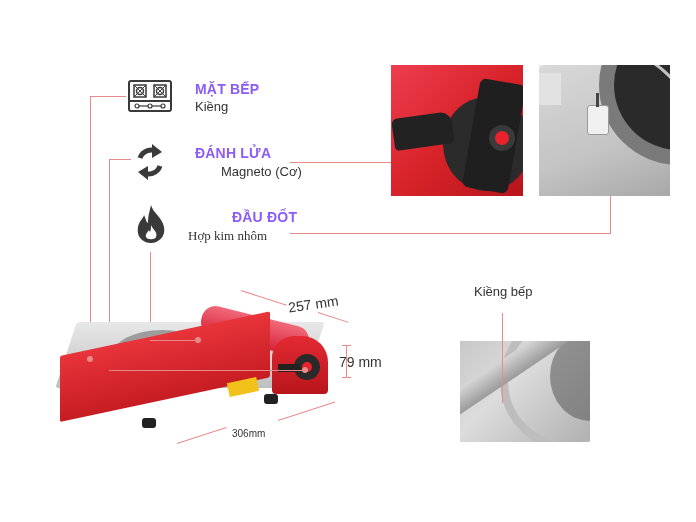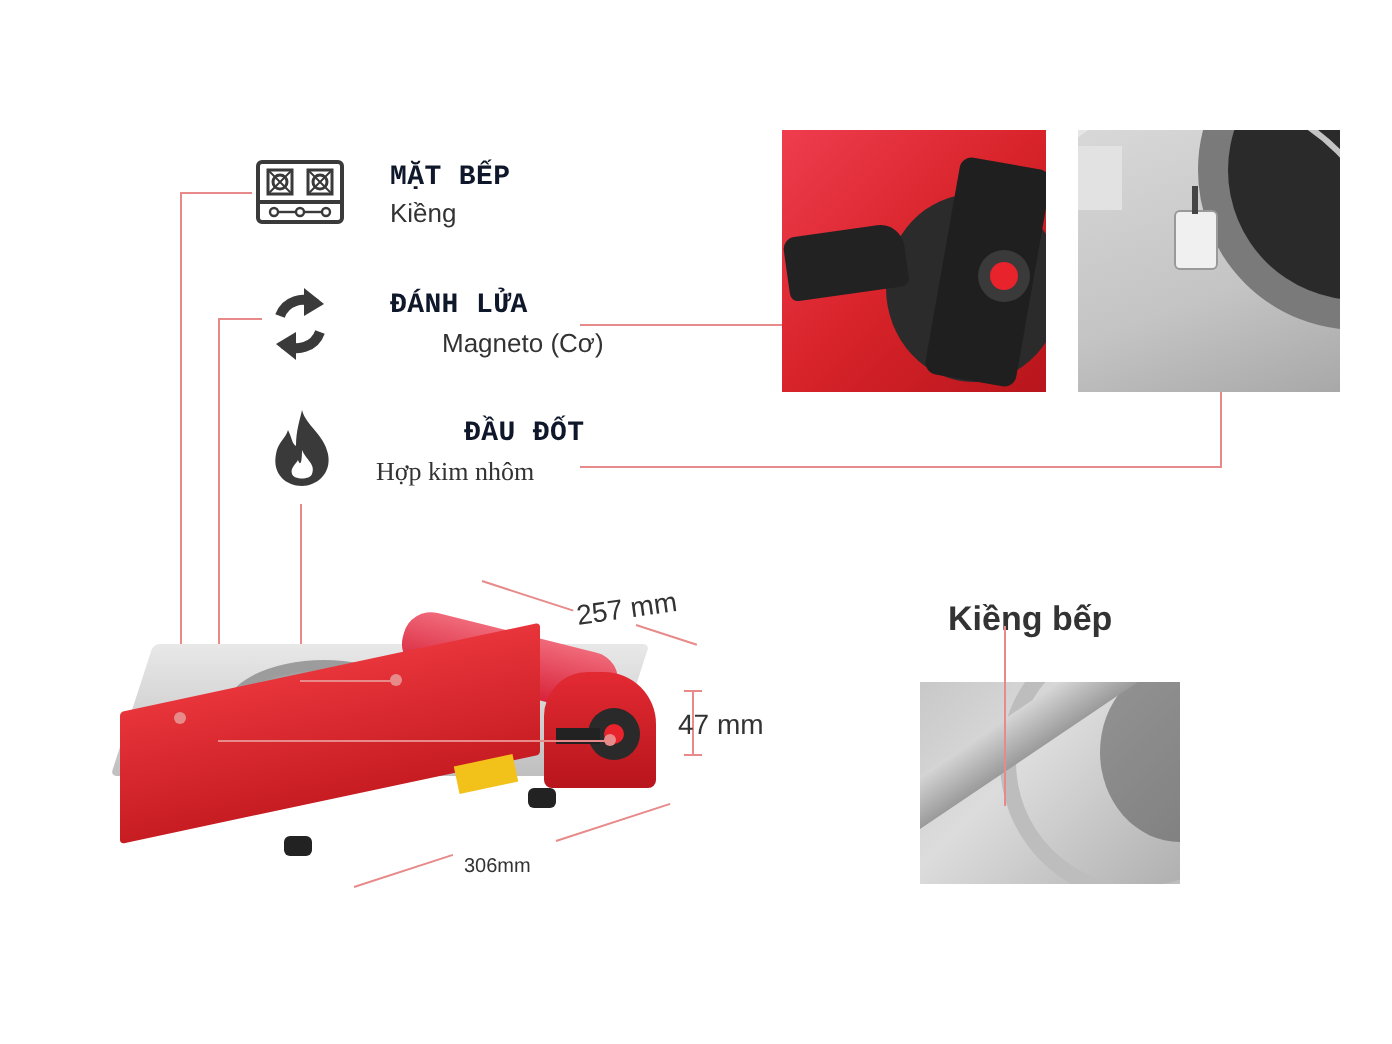--- a/index.html
+++ b/index.html
@@ -1,20 +1,20 @@
 <!DOCTYPE html>
 <html><head>
 <meta charset="utf-8">
 <style>
   * { margin:0; padding:0; box-sizing:border-box; }
   body { width:696px; height:522px; background:#ffffff; position:relative; overflow:hidden;
          font-family:"Liberation Sans", sans-serif; color:#333; }
   .abs { position:absolute; }
   .line { position:absolute; background:#e88a8a; }
-  .feat-title { position:absolute; font-size:14px; font-weight:bold; color:#0f172a; letter-spacing:0.2px;font-family:Liberation Mono, monospace; }
+  .feat-title { position:absolute; font-size:14px; font-weight:bold; color:#8b5cf6; letter-spacing:0.2px; }
   .feat-sub { position:absolute; font-size:13px; color:#333; }
   .icon { position:absolute; }
   .photo { position:absolute; overflow:hidden; }
   .dim { position:absolute; font-size:14px; color:#333; }
 </style>
 </head>
 <body>
 
 <div class="line" style="left:90px;top:96px;width:36px;height:1px;"></div>
 <div class="line" style="left:90px;top:96px;width:1px;height:262px;"></div>
@@ -85,21 +85,21 @@
   <div class="abs" style="left:48px;top:40px;width:22px;height:30px;background:#f0f0f0;border:1px solid #999;border-radius:3px;"></div>
   <div class="abs" style="left:57px;top:28px;width:3px;height:14px;background:#444;"></div>
   <div class="abs" style="left:0px;top:8px;width:22px;height:32px;background:#e2e2e2;"></div>
 </div>
 
 <div class="photo" style="left:460px;top:341px;width:130px;height:101px;background:linear-gradient(135deg,#c8c8c8 0%,#dcdcdc 40%,#b0b0b0 100%);">
   <div class="abs" style="left:40px;top:-30px;width:140px;height:140px;border-radius:50%;border:8px solid #bdbdbd;"></div>
   <div class="abs" style="left:90px;top:-10px;width:80px;height:90px;border-radius:50%;background:#555;opacity:.55;"></div>
   <div class="abs" style="left:-10px;top:56px;width:160px;height:22px;background:linear-gradient(#d6d6d6,#9a9a9a);transform:rotate(-34deg);transform-origin:left center;border-radius:3px;"></div>
 </div>
-<div class="dim" style="left:474px;top:300px;font-size:17px;font-weight:bold;">Kiềng bếp</div>
+<div class="dim" style="left:474px;top:284px;font-size:13px;">Kiềng bếp</div>
 
 <div class="abs" style="left:60px;top:300px;width:280px;height:140px;">
 
   <div class="abs" style="left:6px;top:22px;width:248px;height:66px;background:linear-gradient(180deg,#e8e8e8,#bfbfbf);transform:skewX(-18deg);border-radius:3px;"></div>
 
   <div class="abs" style="left:140px;top:16px;width:110px;height:30px;background:linear-gradient(#f06a7a,#d8233a);transform:rotate(14deg);border-radius:14px;"></div>
 
   <div class="abs" style="left:52px;top:30px;width:100px;height:52px;border-radius:50%;border:5px solid #9c9c9c;background:radial-gradient(#d6d6d6,#888);"></div>
   <div class="abs" style="left:72px;top:40px;width:60px;height:30px;border-radius:50%;border:4px solid #555;background:#bbb;"></div>
 
@@ -124,17 +124,17 @@
 <div class="line" style="left:195px;top:337px;width:6px;height:6px;border-radius:50%;"></div>
 <div class="line" style="left:302px;top:367px;width:6px;height:6px;border-radius:50%;"></div>
 
 <div class="line" style="left:241px;top:290px;width:48px;height:1px;transform:rotate(18deg);transform-origin:left center;"></div>
 <div class="line" style="left:318px;top:312px;width:32px;height:1px;transform:rotate(18deg);transform-origin:left center;"></div>
 <div class="dim" style="left:288px;top:296px;transform:rotate(-8deg);">257 mm</div>
 
 <div class="line" style="left:346px;top:345px;width:1px;height:32px;"></div>
 <div class="line" style="left:342px;top:345px;width:9px;height:1px;"></div>
 <div class="line" style="left:342px;top:377px;width:9px;height:1px;"></div>
-<div class="dim" style="left:339px;top:354px;">47 mm</div>
+<div class="dim" style="left:339px;top:354px;">79 mm</div>
 
 <div class="line" style="left:177px;top:443px;width:52px;height:1px;transform:rotate(-18deg);transform-origin:left center;"></div>
 <div class="line" style="left:278px;top:420px;width:60px;height:1px;transform:rotate(-18deg);transform-origin:left center;"></div>
 <div class="dim" style="left:232px;top:428px;font-size:10px;">306mm</div>
 
 </body></html>

